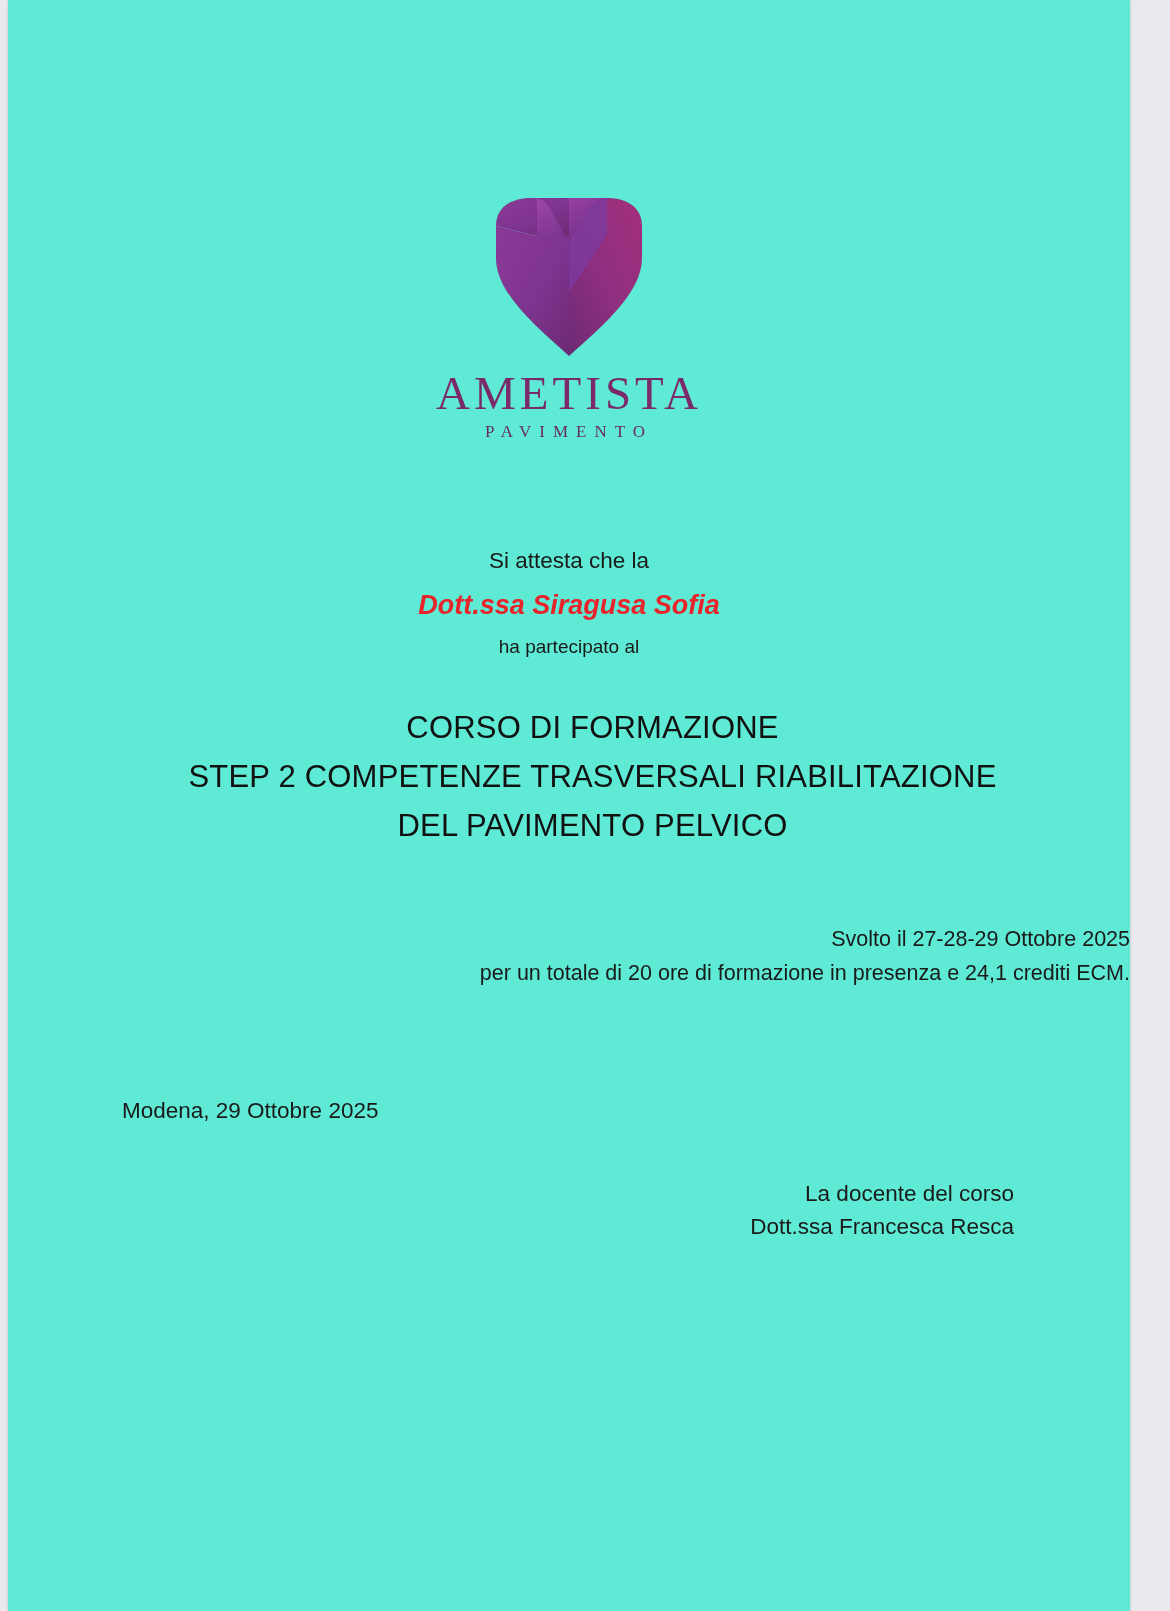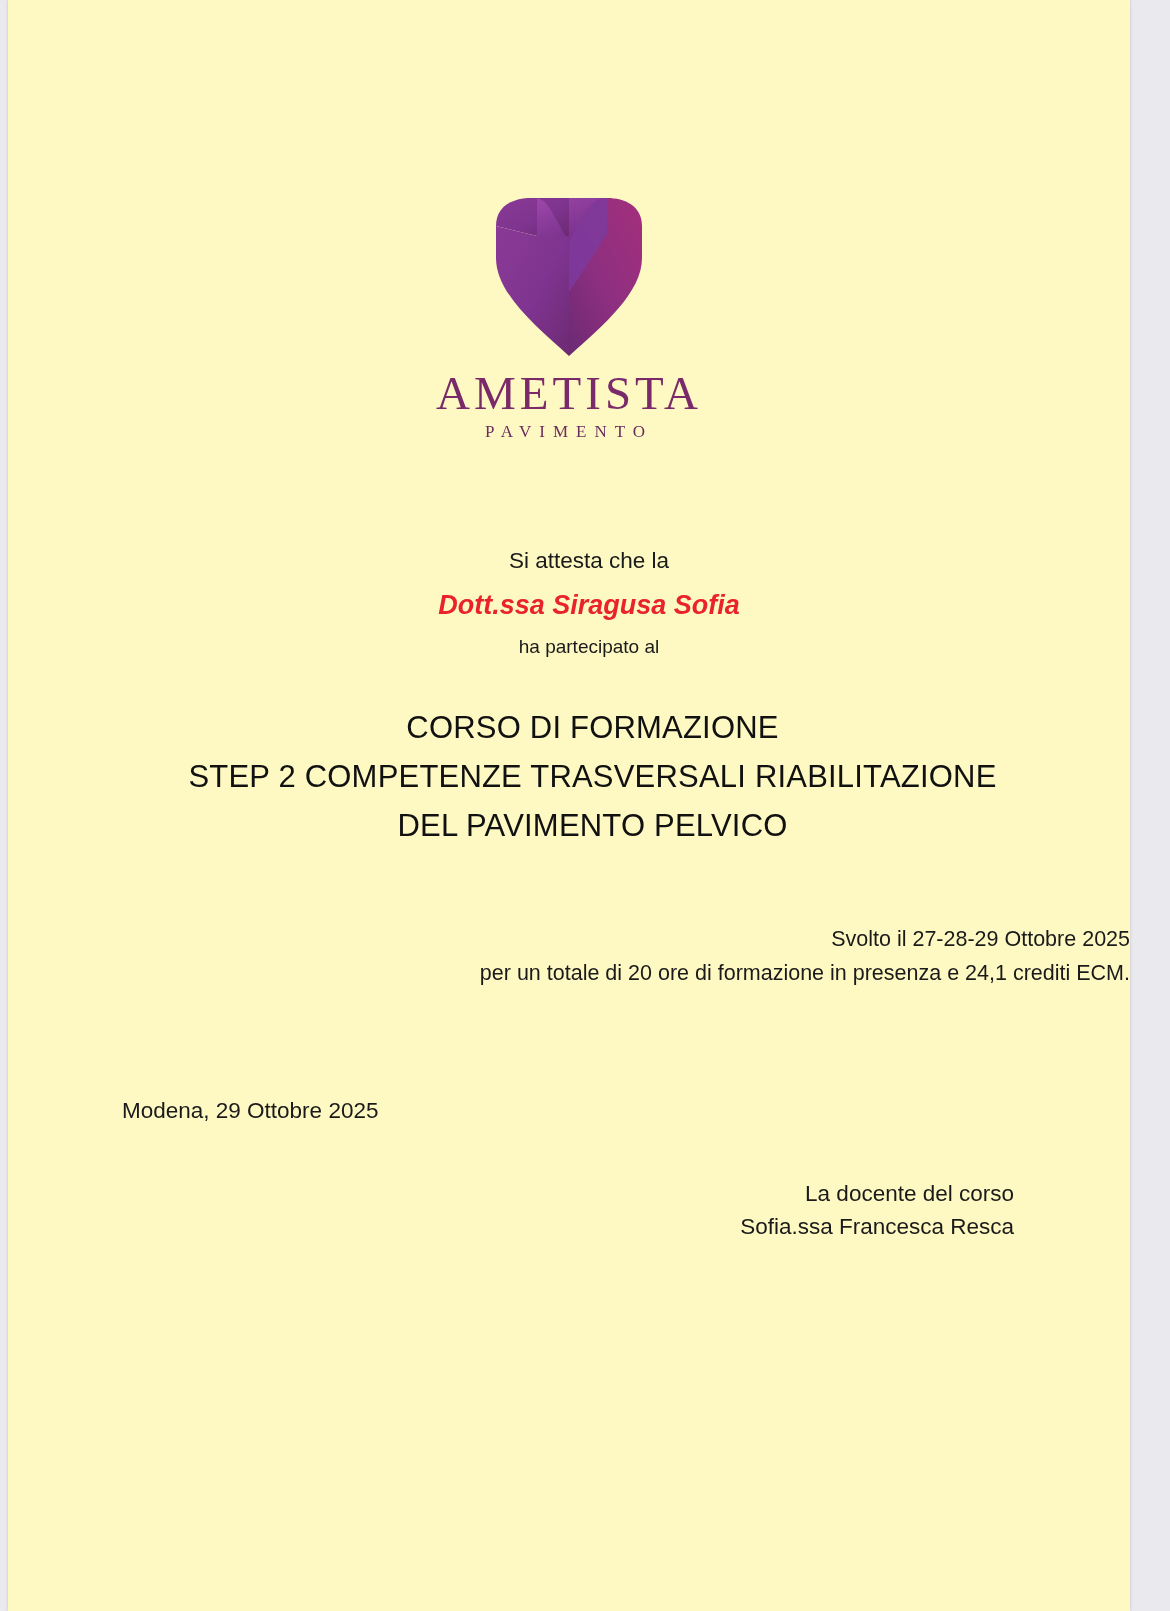--- a/index.html
+++ b/index.html
@@ -12,21 +12,21 @@
     height: 1611px;
     font-family: "Liberation Sans", sans-serif;
     overflow: hidden;
   }
   .page {
     position: absolute;
     left: 8px;
     top: 0;
     width: 1122px;
     height: 1611px;
-    background: #fef9c3;
+    background: #5eead4;
     box-shadow: 0 0 3px rgba(0,0,0,0.18);
   }
   .logo-block {
     position: absolute;
     left: 0;
     top: 196px;
     width: 1122px;
     text-align: center;
   }
   .logo-mark {
@@ -48,21 +48,20 @@
     letter-spacing: 8px;
     color: #6b2b5e;
   }
   .body-block {
     position: absolute;
     left: 0;
     top: 545px;
     width: 1122px;
     text-align: center;
     color: #1a1a1a;
-    padding-left: 20px;
   }
   .line-attesta {
     font-size: 22.5px;
     line-height: 32px;
   }
   .line-name {
     font-size: 27px;
     font-style: italic;
     font-weight: bold;
     color: #e8232a;
@@ -164,16 +163,16 @@
 
   <div class="detail-block">
     <div class="detail-line">Svolto il  27-28-29 Ottobre 2025</div>
     <div class="detail-line">per un totale di 20 ore di formazione in presenza e 24,1 crediti ECM.</div>
   </div>
 
   <div class="place-date">Modena, 29 Ottobre 2025</div>
 
   <div class="signature">
     <div>La docente del corso</div>
-    <div>Sofia.ssa Francesca Resca</div>
+    <div>Dott.ssa Francesca Resca</div>
   </div>
 
 </div>
 
 </body></html>

